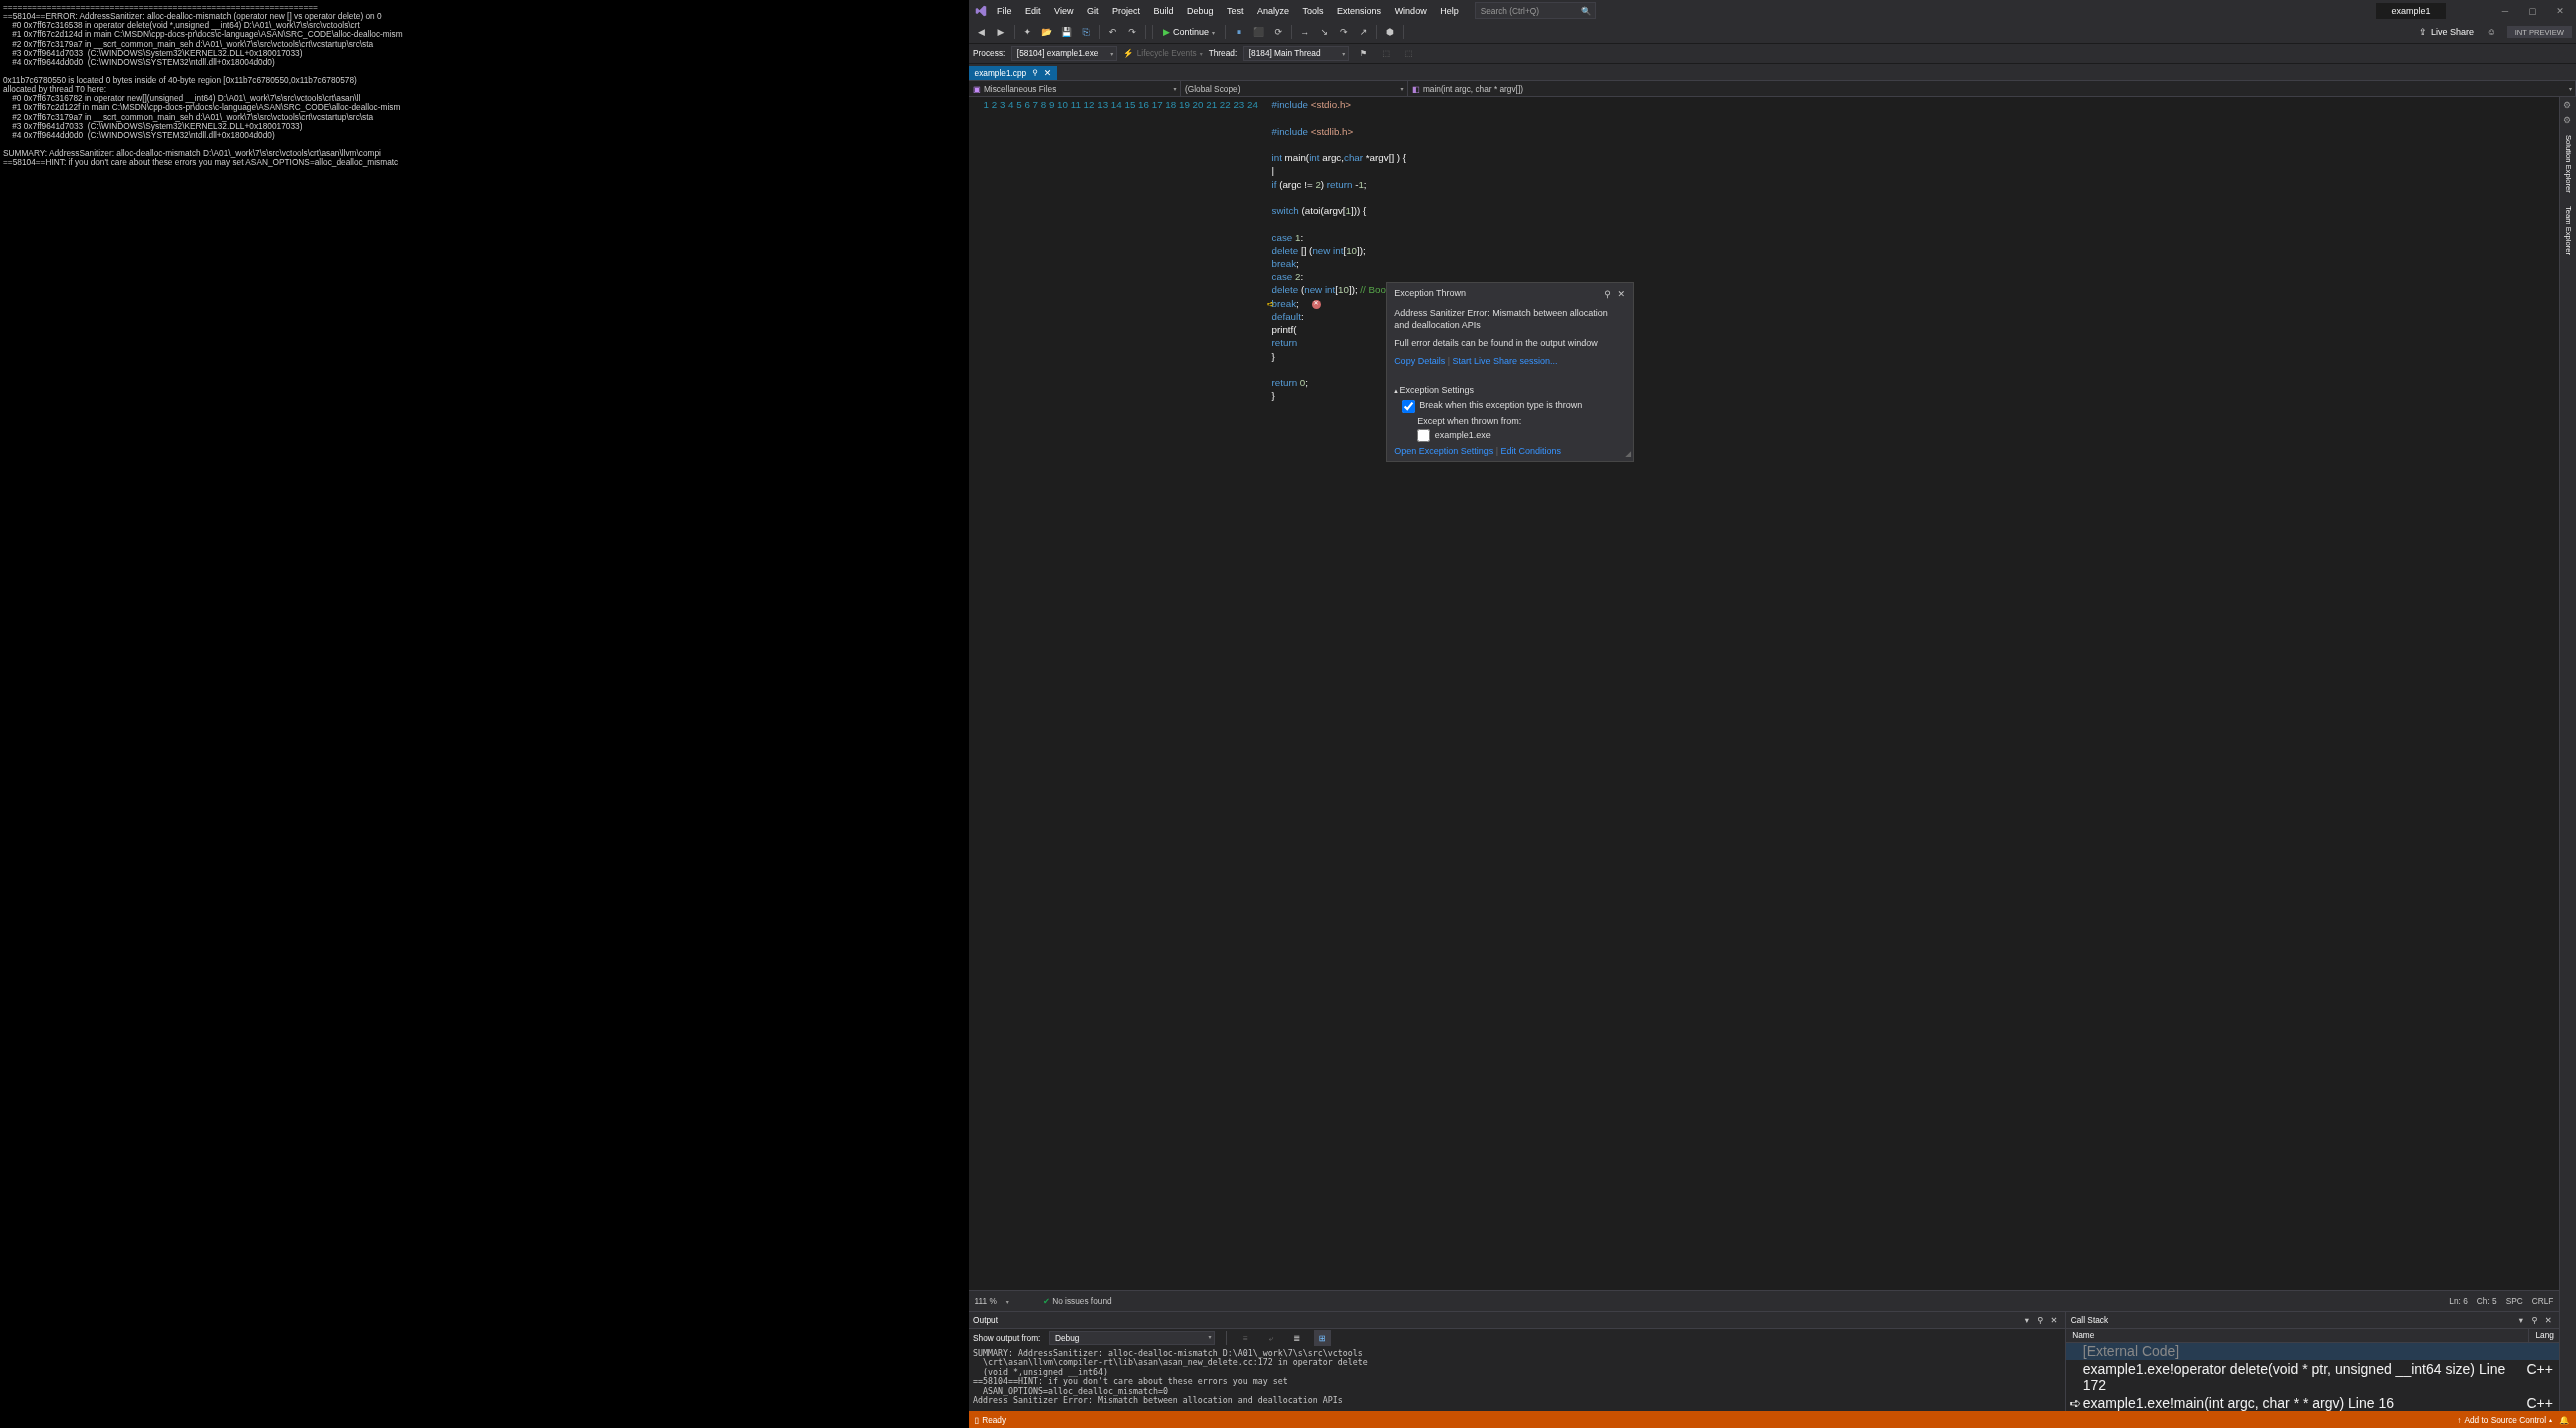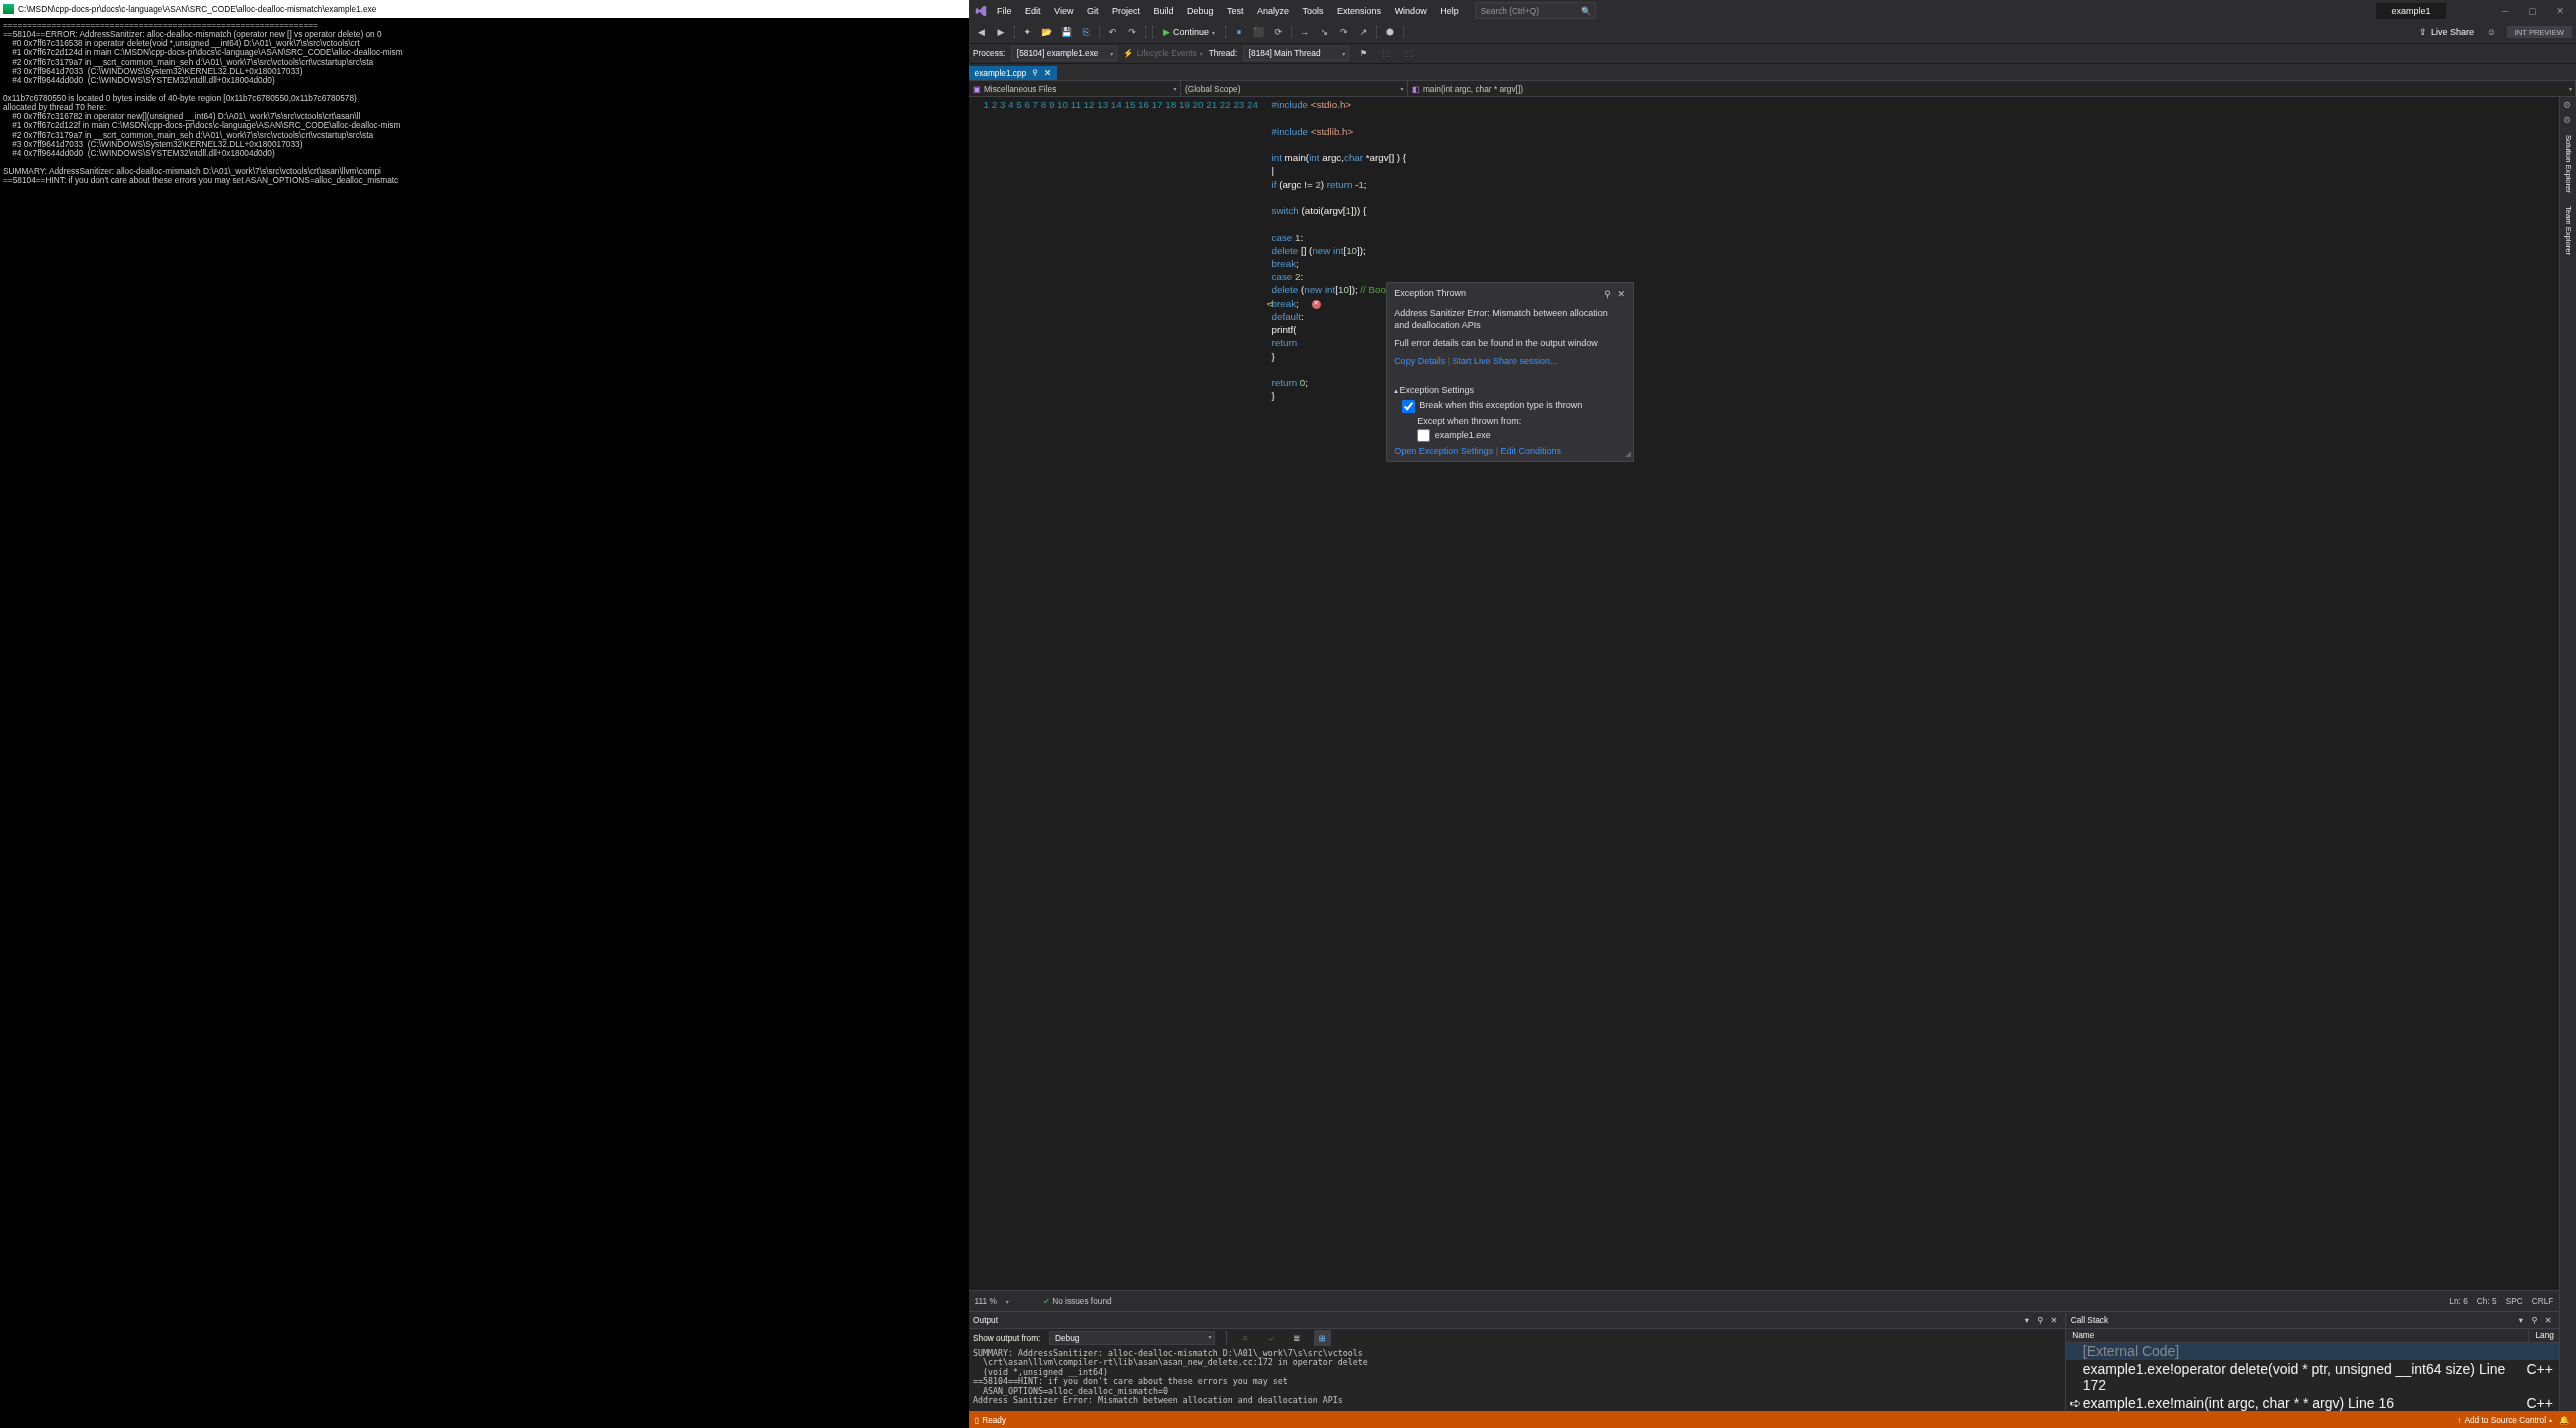--- a/index.html
+++ b/index.html
@@ -448,24 +448,20 @@
 }
 .statusbar .spacer { flex: 1; }
 .statusbar .sect { display: flex; align-items: center; gap: 3px; }
 </style>
 </head>
 <body>
 
 <div class="root">
 
   <div class="console">
-    <div class="console-title">
-      <span class="icon"></span>
-      <span>C:\MSDN\cpp-docs-pr\docs\c-language\ASAN\SRC_CODE\alloc-dealloc-mismatch\example1.exe</span>
-    </div>
     <pre class="console-body">=================================================================
 ==58104==ERROR: AddressSanitizer: alloc-dealloc-mismatch (operator new [] vs operator delete) on 0
     #0 0x7ff67c316538 in operator delete(void *,unsigned __int64) D:\A01\_work\7\s\src\vctools\crt
     #1 0x7ff67c2d124d in main C:\MSDN\cpp-docs-pr\docs\c-language\ASAN\SRC_CODE\alloc-dealloc-mism
     #2 0x7ff67c3179a7 in __scrt_common_main_seh d:\A01\_work\7\s\src\vctools\crt\vcstartup\src\sta
     #3 0x7ff9641d7033  (C:\WINDOWS\System32\KERNEL32.DLL+0x180017033)
     #4 0x7ff9644dd0d0  (C:\WINDOWS\SYSTEM32\ntdll.dll+0x18004d0d0)
 
 0x11b7c6780550 is located 0 bytes inside of 40-byte region [0x11b7c6780550,0x11b7c6780578)
 allocated by thread T0 here:

